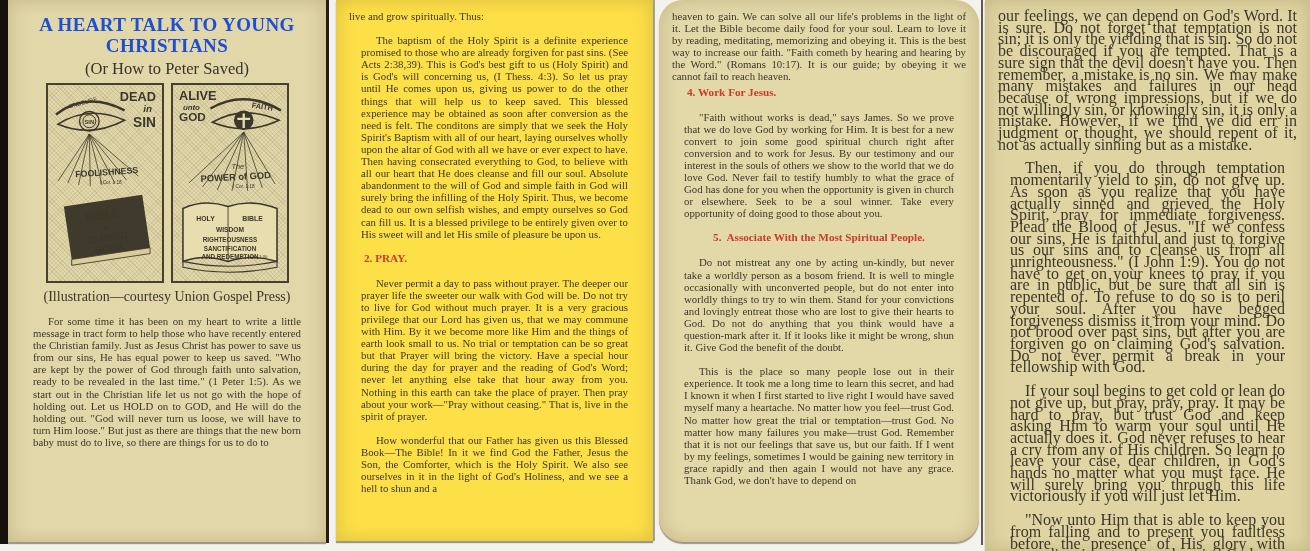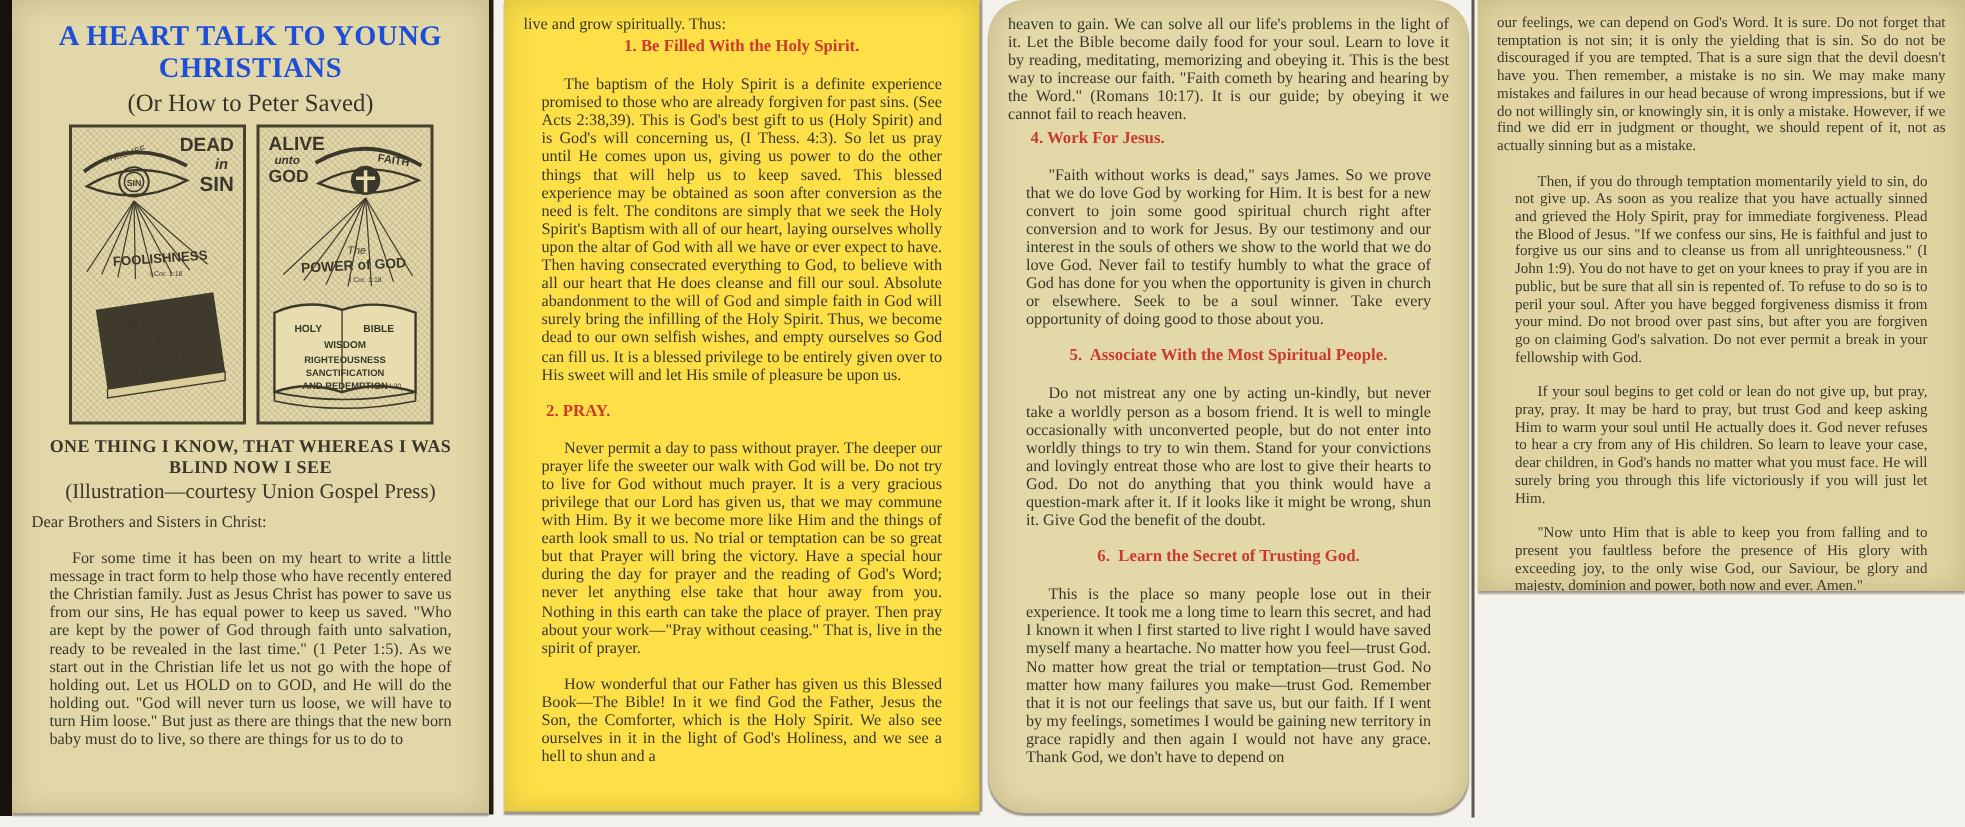--- a/index.html
+++ b/index.html
@@ -18,21 +18,21 @@
   .panel {
     position:absolute; top:0; box-sizing:border-box; overflow:hidden;
     padding:10px 13px 0 13px;
     color:#3b362b;
     font-size:10.8px; line-height:12.1px; text-align:justify;
     box-shadow:0 2px 1px rgba(50,40,25,.45), inset 6px 0 16px rgba(120,100,55,.14), inset -6px 0 16px rgba(120,100,55,.14);
   }
   .panel1 { left:8px;   width:318px; height:542px; background:#e2d7a8; }
   .panel2 { left:336px; width:317px; height:541px; background:#fde047; }
   .panel3 { left:659px; width:320px; height:542px; background:#e3d8a8;border-radius:24px; }
-  .panel4 { left:985px; width:325px; height:394px; background:#e0d5a2; font-size:10px; line-height:11.7px; }
+  .panel4 { left:985px; width:325px; height:551px; background:#e0d5a2; font-size:16px; line-height:11.7px; }
 
   .tract-title {
     color:#1d4ed8; font-weight:bold; text-align:center;
     font-size:19px; line-height:21px; letter-spacing:.4px; margin:4px 0 3px 0;
   }
   .tract-subtitle { text-align:center; font-size:16.5px; line-height:19px; color:#37332a; margin:0 0 5px 0; }
 
   .illo-row { display:flex; justify-content:center; gap:7px; margin:2px 0 7px 0; }
   .illo-box {
     width:118px; height:200px; border:2px solid #46412f; box-sizing:border-box;
@@ -140,42 +140,38 @@
             <text x="56" y="150" text-anchor="middle" font-size="6.8" font-weight="bold">WISDOM</text>
             <text x="56" y="160" text-anchor="middle" font-size="6.4" font-weight="bold">RIGHTEOUSNESS</text>
             <text x="56" y="169" text-anchor="middle" font-size="6.4" font-weight="bold">SANCTIFICATION</text>
             <text x="56" y="178" text-anchor="middle" font-size="6.4" font-weight="bold">AND REDEMPTION</text>
             <text x="84" y="177" text-anchor="middle" font-size="4.4">I Cor. 1:30</text>
           </g>
         </svg>
       </div>
     </div>
 
-    <div class="caption">ONE THING I KNOW, THAT WHEREAS I WAS BLIND NOW I SEE</div>
     <div class="credit">(Illustration—courtesy Union Gospel Press)</div>
-    <div class="salutation">Dear Brothers and Sisters in Christ:</div>
     <p class="para">For some time it has been on my heart to write a little message in tract form to help those who have recently entered the Christian family.  Just as Jesus Christ has power to save us from our sins, He has equal power to keep us saved.  "Who are kept by the power of God through faith unto salvation, ready to be revealed in the last time." (1 Peter 1:5). As we start out in the Christian life let us not go with the hope of holding out.  Let us HOLD on to GOD, and He will do the holding out.  "God will never turn us loose, we will have to turn Him loose." But just as there are things that the new born baby must do to live, so there are things for us to do to</p>
   </div>
 
   <div class="panel panel2">
     <p class="para-cont">live and grow spiritually.  Thus:</p>
-    <div class="h-red">1. Be Filled With the Holy Spirit.</div>
     <p class="para">The baptism of the Holy Spirit is a definite experience promised to those who are already forgiven for past sins. (See Acts 2:38,39).  This is God's best gift to us (Holy Spirit) and is God's will concerning us, (I Thess. 4:3).  So let us pray until He comes upon us, giving us power to do the other things that will help us to keep saved.  This blessed experience may be obtained as soon after conversion as the need is felt.  The conditons are simply that we seek the Holy Spirit's Baptism with all of our heart, laying ourselves wholly upon the altar of God with all we have or ever expect to have.  Then having consecrated everything to God, to believe with all our heart that He does cleanse and fill our soul. Absolute abandonment to the will of God and simple faith in God will surely bring the infilling of the Holy Spirit.  Thus, we become dead to our own selfish wishes, and empty ourselves so God can fill us. It is a blessed privilege to be entirely given over to His sweet will and let His smile of pleasure be upon us.</p>
     <div class="h-red h-left">2. PRAY.</div>
     <p class="para">Never permit a day to pass without prayer. The deeper our prayer life the sweeter our walk with God will be.  Do not try to live for God without much prayer.  It is a very gracious privilege that our Lord has given us, that we may commune with Him. By it we become more like Him and the things of earth look small to us.  No trial or temptation can be so great but that Prayer will bring the victory. Have a special hour during the day for prayer and the reading of God's Word; never let anything else take that hour away from you.  Nothing in this earth can take the place of prayer.  Then pray about your work—"Pray without ceasing." That is, live in the spirit of prayer.</p>
     <p class="para">How wonderful that our Father has given us this Blessed Book—The  Bible! In it we find God the Father, Jesus the Son, the Comforter, which is the Holy Spirit.  We also see ourselves in it in the light of God's Holiness, and we see a hell to shun and a</p>
   </div>
 
   <div class="panel panel3">
     <p class="para-cont">heaven to gain.  We can solve all our life's problems in the light of it.  Let the Bible become daily food for your soul. Learn to love it by reading, meditating, memorizing and obeying it.  This is the best way to increase our faith.  "Faith cometh by hearing and hearing by the Word." (Romans 10:17).  It is our guide; by obeying it we cannot fail to reach heaven.</p>
     <div class="h-red h-left">4. Work For Jesus.</div>
     <p class="para">"Faith without works is dead," says James. So we prove that we do love God by working for Him. It is best for a new convert to join some good spiritual church right after conversion and to work for Jesus.  By our testimony and our interest in the souls of others we show to the world that we do love God.  Never fail to testify humbly to what the grace of God has done for you when the opportunity is given in church or elsewhere.  Seek to be a soul winner.  Take every opportunity of doing good to those about you.</p>
     <div class="h-red">5.  Associate With the Most Spiritual People.</div>
     <p class="para">Do not mistreat any one by acting un-kindly, but never take a worldly person as a bosom friend.  It is well to mingle occasionally with unconverted people, but do not enter into worldly things to try to win them.  Stand for your convictions and lovingly entreat those who are lost to give their hearts to God.  Do not do anything that you think would have a question-mark after it.  If it looks like it might be wrong, shun it.  Give God the benefit of the doubt.</p>
-    <div class="h-red">6.  Learn the Secret of Trusting God.</div>
     <p class="para">This is the place so many people lose out in their experience.  It took me a long time to learn this secret, and had I known it when I first started to live right I would have saved myself many a heartache.  No matter how you feel—trust God. No matter how great the trial or temptation—trust God.  No matter how many failures you make—trust God.  Remember that it is not our feelings that save us, but our faith.  If I went by my feelings, sometimes I would be gaining new territory in grace rapidly and then again I would not have any grace.  Thank God, we don't have to depend on</p>
   </div>
 
   <div class="panel panel4">
     <p class="para-cont">our feelings, we can depend on God's Word.  It is sure.  Do not forget that temptation is not sin; it is only the yielding that is sin.  So do not be discouraged if you are tempted.  That is a sure sign that the devil doesn't have you.  Then remember, a mistake is no sin.  We may make many mistakes and failures in our head because of wrong impressions, but if we do not willingly sin, or knowingly sin, it is only a mistake.  However, if we find we did err in judgment or thought, we should repent of it, not as actually sinning but as a mistake.</p>
     <p class="para">Then, if you do through temptation momentarily yield to sin, do not give up. As soon as you realize that you have actually sinned and grieved the Holy Spirit, pray for immediate forgiveness.  Plead the Blood of Jesus.  "If we confess our sins, He is faithful and just to forgive us our sins and to cleanse us from all unrighteousness." (I John 1:9).  You do not have to get on your knees to pray if you are in public, but be sure that all sin is repented of.  To refuse to do so is to peril your soul. After you have begged forgiveness dismiss it from your mind.  Do not brood over past sins, but after you are forgiven go on claiming God's salvation.  Do not ever permit a break in your fellowship with God.</p>
     <p class="para">If your soul begins to get cold or lean do not give up, but pray, pray, pray.  It may be hard to pray, but trust God and keep asking Him to warm your soul until He actually does it.  God never refuses to hear a cry from any of His children.  So learn to leave your case, dear children, in God's hands no matter what you must face. He will surely bring you through this life victoriously if you will just let Him.</p>
     <p class="para">"Now unto Him that is able to keep you from falling and to present you faultless before the presence of His glory with exceeding joy, to the only wise God, our Saviour, be glory and majesty, dominion and power, both now and ever. Amen."</p>
     <div class="signature">—Mrs. C. E. Williams</div>
     <div class="divider">—————oOo—————</div>

